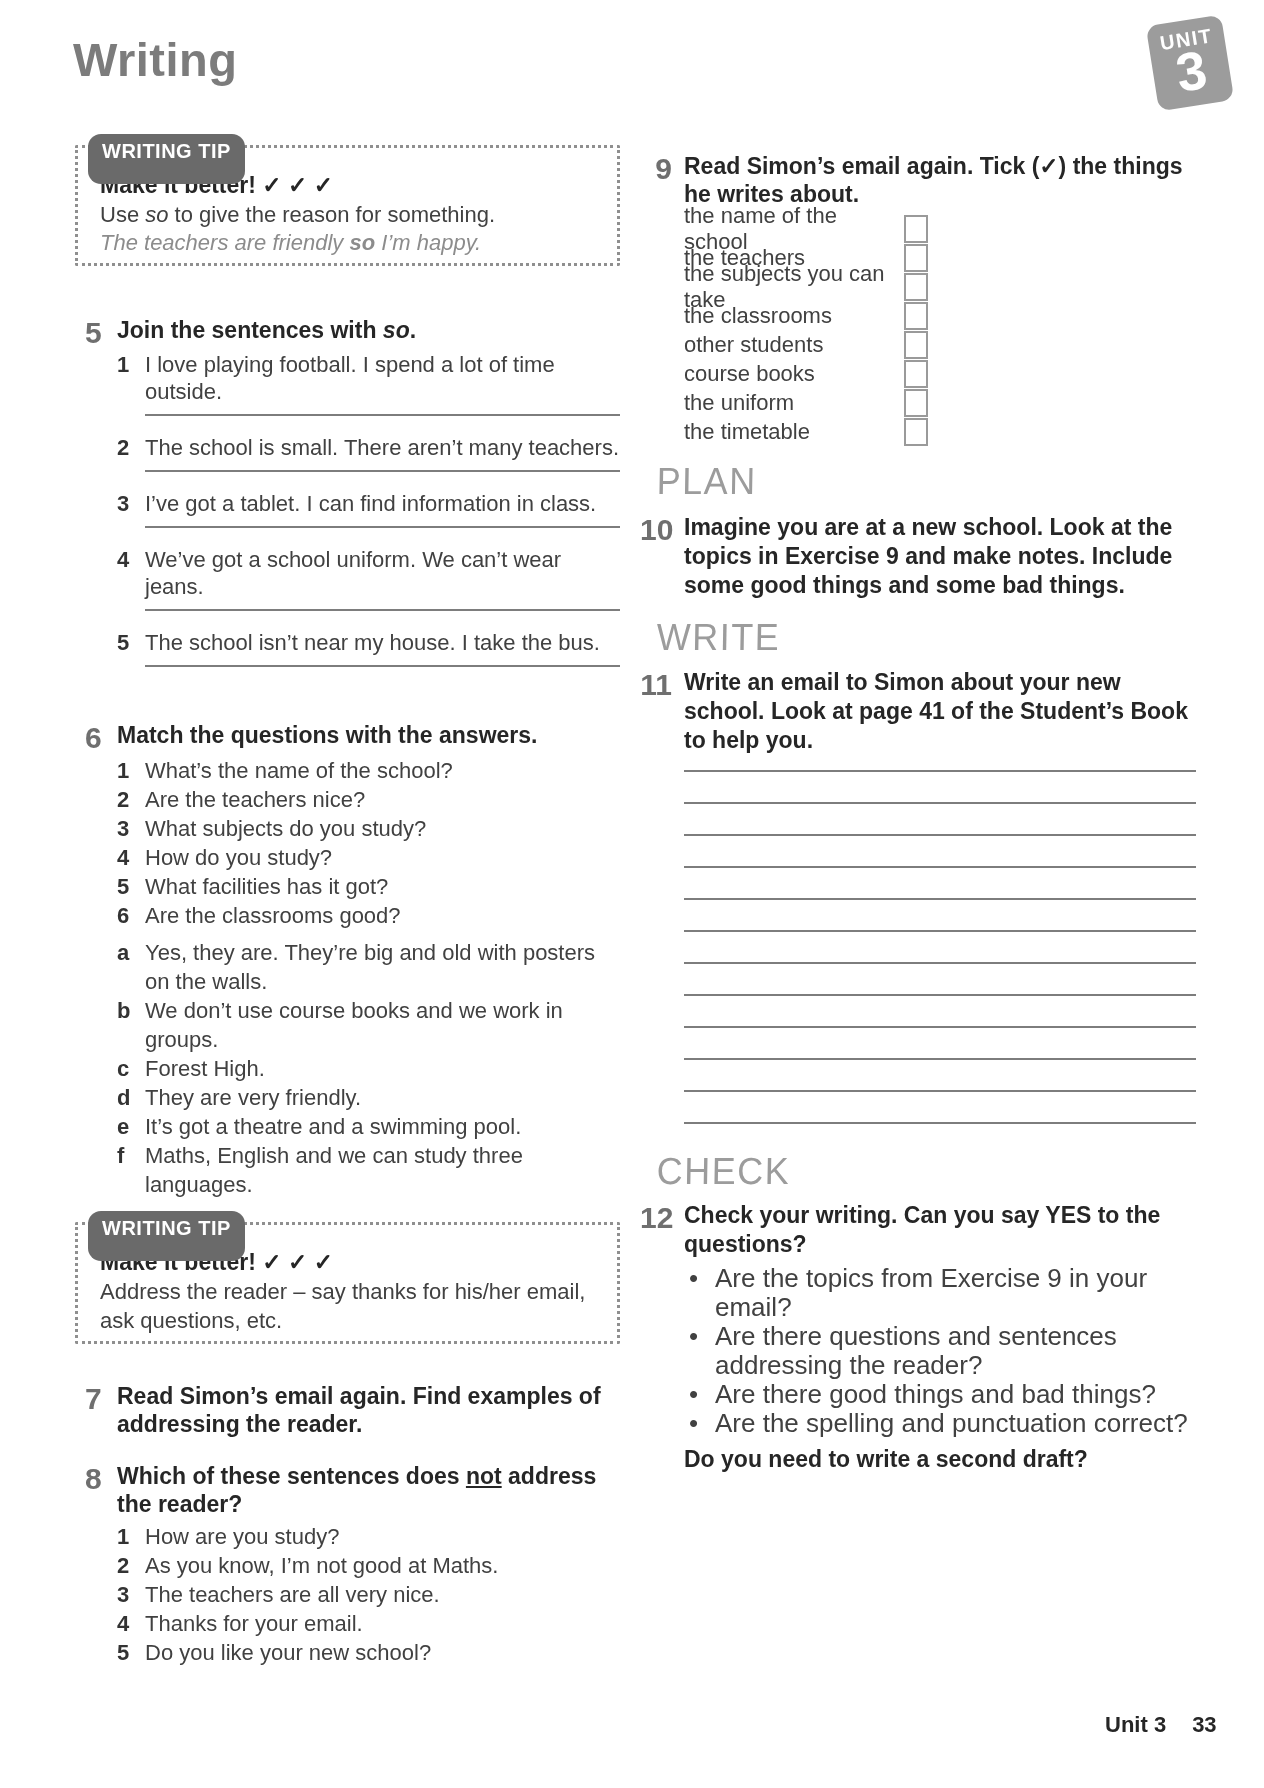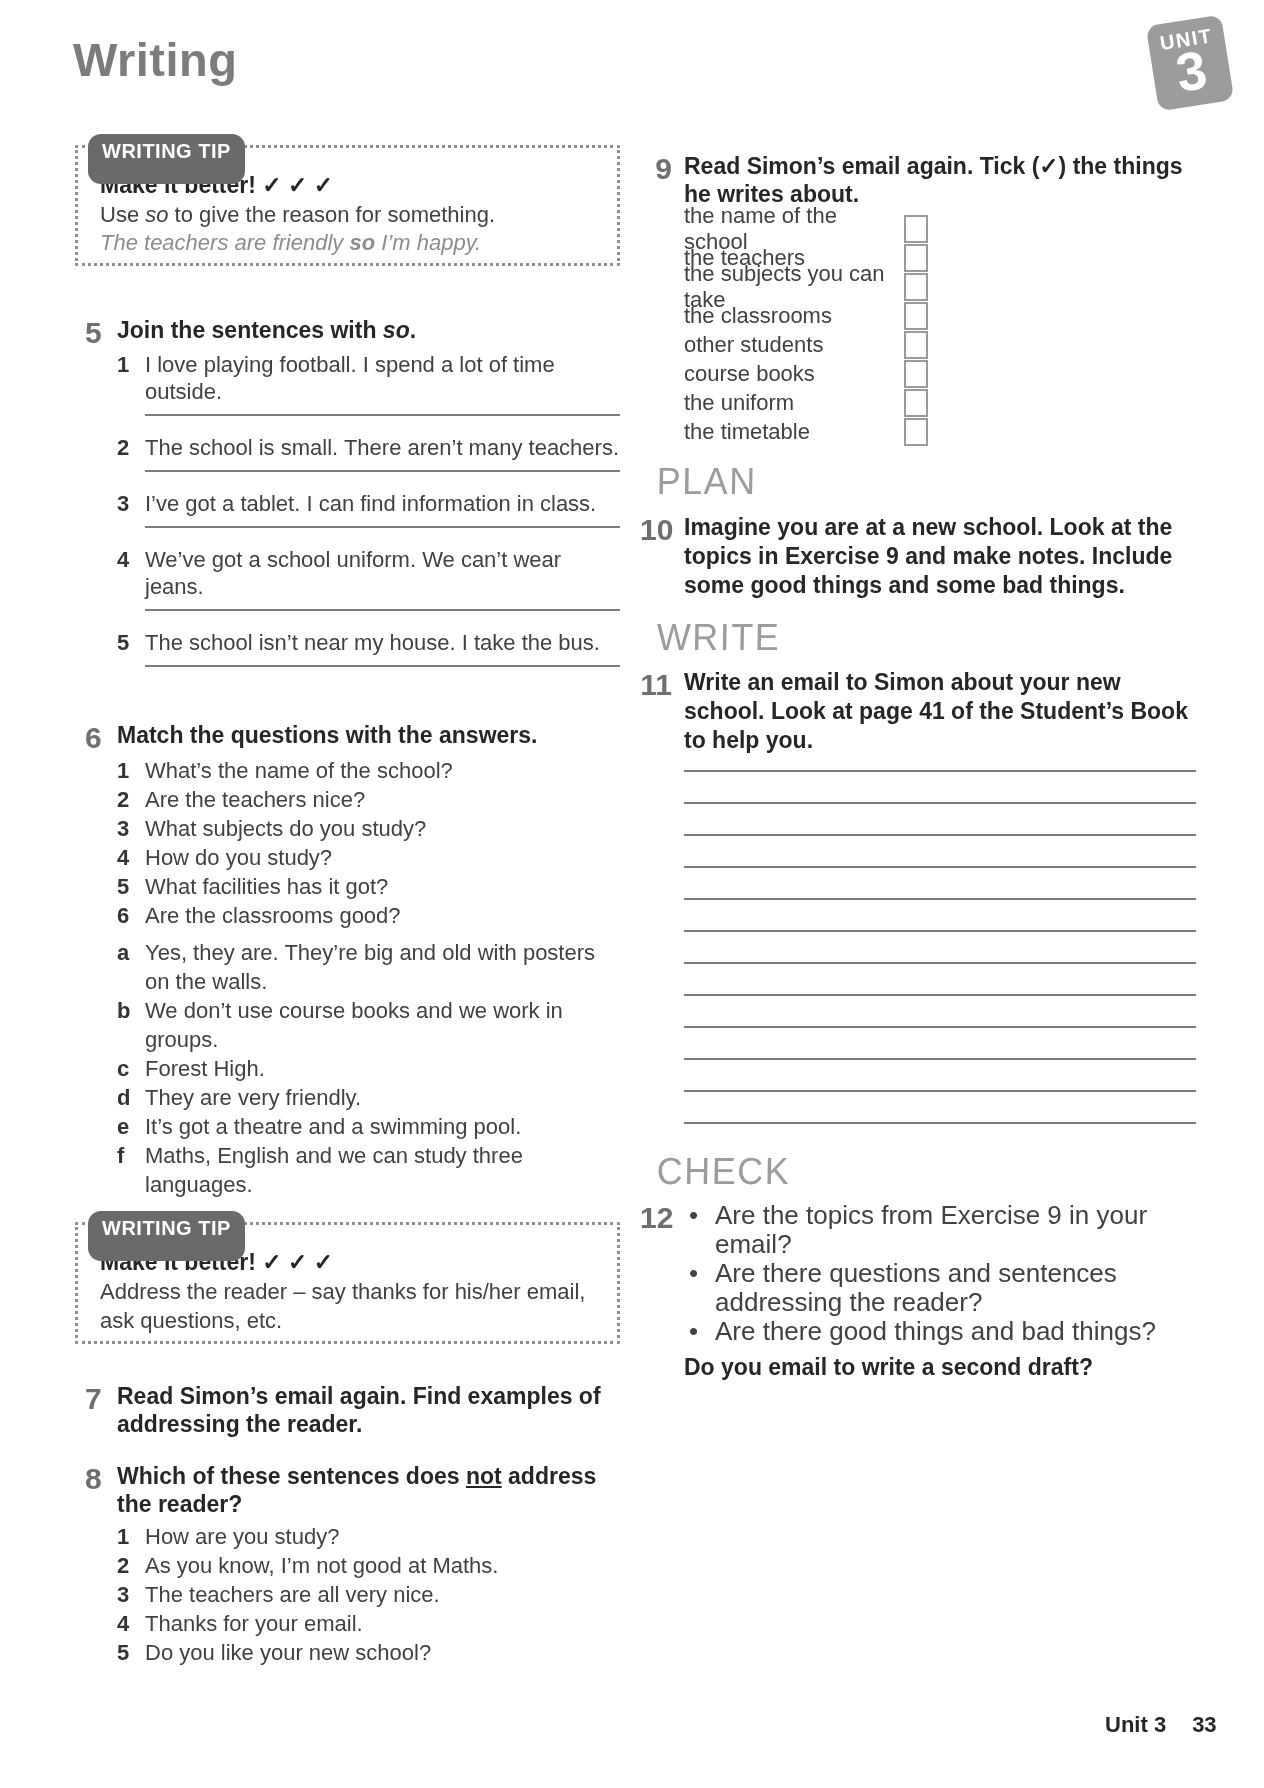--- a/index.html
+++ b/index.html
@@ -343,35 +343,40 @@
         <div class="wline"></div>
         <div class="wline"></div>
         <div class="wline"></div>
       </div>
 
     <h2 class="section-h check-h">CHECK</h2>
 
     <section class="ex ex12">
       <div class="ex-num">12</div>
       <div class="ex-body">
+        <h2 class="ex-title">Check your writing. Can you say YES to the questions?</h2>
         <div>
           <div class="bullet-row">
               <span class="bullet"></span>
               <span class="item-t">Are the topics from Exercise 9 in your email?</span>
             </div>
           <div class="bullet-row">
               <span class="bullet"></span>
               <span class="item-t">Are there questions and sentences addressing the reader?</span>
             </div>
           <div class="bullet-row">
               <span class="bullet"></span>
               <span class="item-t">Are there good things and bad things?</span>
             </div>
-        </div>
-        <div class="closing">Do you email to write a second draft?</div>
+          <div class="bullet-row">
+              <span class="bullet"></span>
+              <span class="item-t">Are the spelling and punctuation correct?</span>
+            </div>
+        </div>
+        <div class="closing">Do you need to write a second draft?</div>
       </div>
     </section>
 
   </div>
 
   <div class="footer">
     <span>Unit 3</span>
     <span>33</span>
   </div>
 

